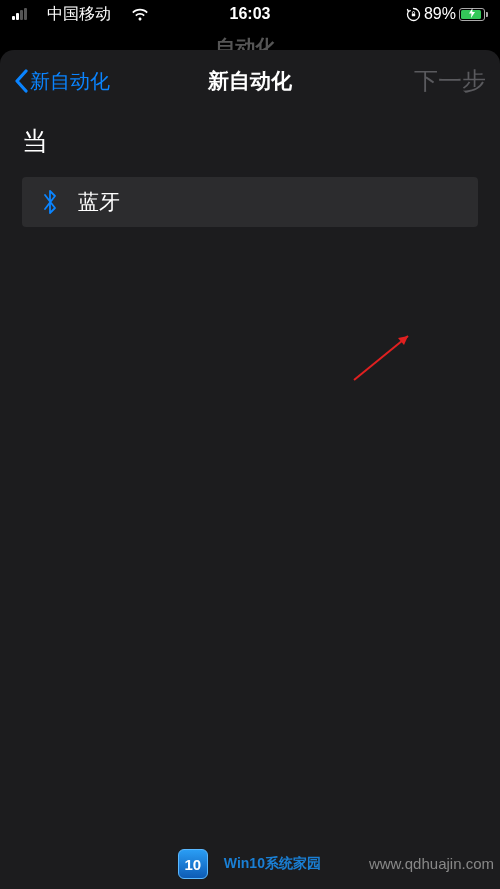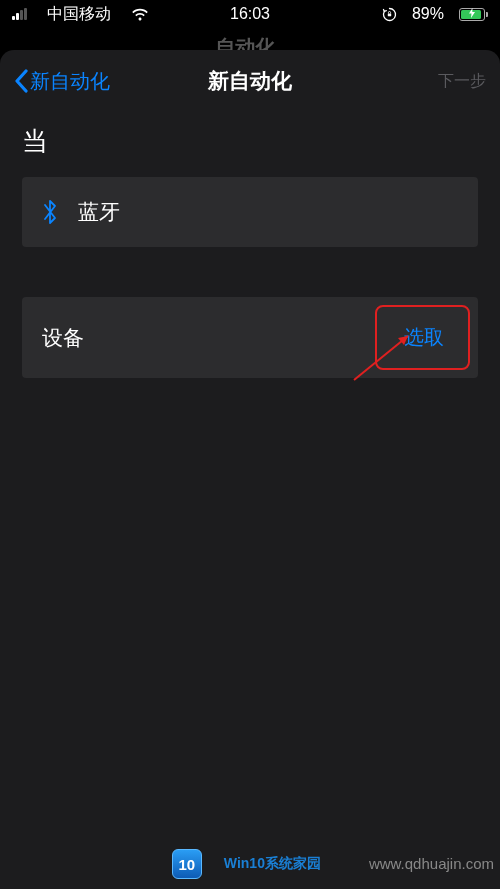--- a/index.html
+++ b/index.html
@@ -28,26 +28,26 @@
     }
     .status-left {
       display: flex;
       align-items: center;
       gap: 20px;
     }
     .status-center {
       position: absolute;
       left: 50%;
       transform: translateX(-50%);
-      font-weight: 400;
+      font-weight: 700;
     }
     .status-right {
       display: flex;
       align-items: center;
-      gap: 15px;
+      gap: 3px;
     }
     .signal-bars {
       display: flex;
       align-items: flex-end;
       gap: 1px;
       height: 12px;
     }
     .signal-bars span {
       width: 3px;
       background: #fff;
@@ -132,35 +132,35 @@
     .nav-title {
       position: absolute;
       left: 50%;
       transform: translateX(-50%);
       font-size: 21px;
       font-weight: 600;
       color: #fff;
     }
     .nav-next {
       color: #5a5a5e;
-      font-size: 16px;
+      font-size: 24px;
     }
     .content {
       padding: 12px 22px;
     }
     .section-label {
       font-size: 26px;
       font-weight: 400;
       color: #fff;
       margin-bottom: 18px;
     }
     .row {
       background: #2c2c2e;
       border-radius: 4px;
-      padding: 21px 20px;
+      padding: 11px 20px;
       display: flex;
       align-items: center;
       margin-bottom: 50px;
     }
     .row-bt {
       gap: 20px;
     }
     .bt-icon {
       color: #0a84ff;
       display: flex;
@@ -194,21 +194,21 @@
       left: 346px;
       top: 328px;
       pointer-events: none;
     }
     .watermark {
       position: absolute;
       right: 6px;
       bottom: 10px;
       display: flex;
       align-items: center;
-      gap: 22px;
+      gap: 16px;
     }
     .wm-badge {
       width: 30px;
       height: 30px;
       background: linear-gradient(180deg, #2a9df4, #0d5bb5);
       border-radius: 6px;
       display: flex;
       align-items: center;
       justify-content: center;
       color: #fff;
@@ -296,25 +296,20 @@
 
     <div class="row row-bt">
       <span class="bt-icon">
         <svg width="16" height="26" viewBox="0 0 16 26" fill="none">
           <path d="M3 6 L13 19 L8 24 V2 L13 7 L3 20" stroke="#0a84ff" stroke-width="1.8" fill="none" stroke-linejoin="round" stroke-linecap="round"></path>
         </svg>
       </span>
       <span class="row-label">蓝牙</span>
     </div>
 
-    <div class="row row-device">
-      <span class="row-label">设备</span>
-      <span class="choose-btn">选取</span>
-      <div class="highlight-box"></div>
-    </div>
   </div>
 </div>
 
 <div class="arrow-annotation">
   <svg width="80" height="60" viewBox="0 0 80 60">
     <line x1="8" y1="52" x2="62" y2="8" stroke="#e02020" stroke-width="2"></line>
     <path d="M62 8 L52 10 L58 17 Z" fill="#e02020"></path>
   </svg>
 </div>
 

